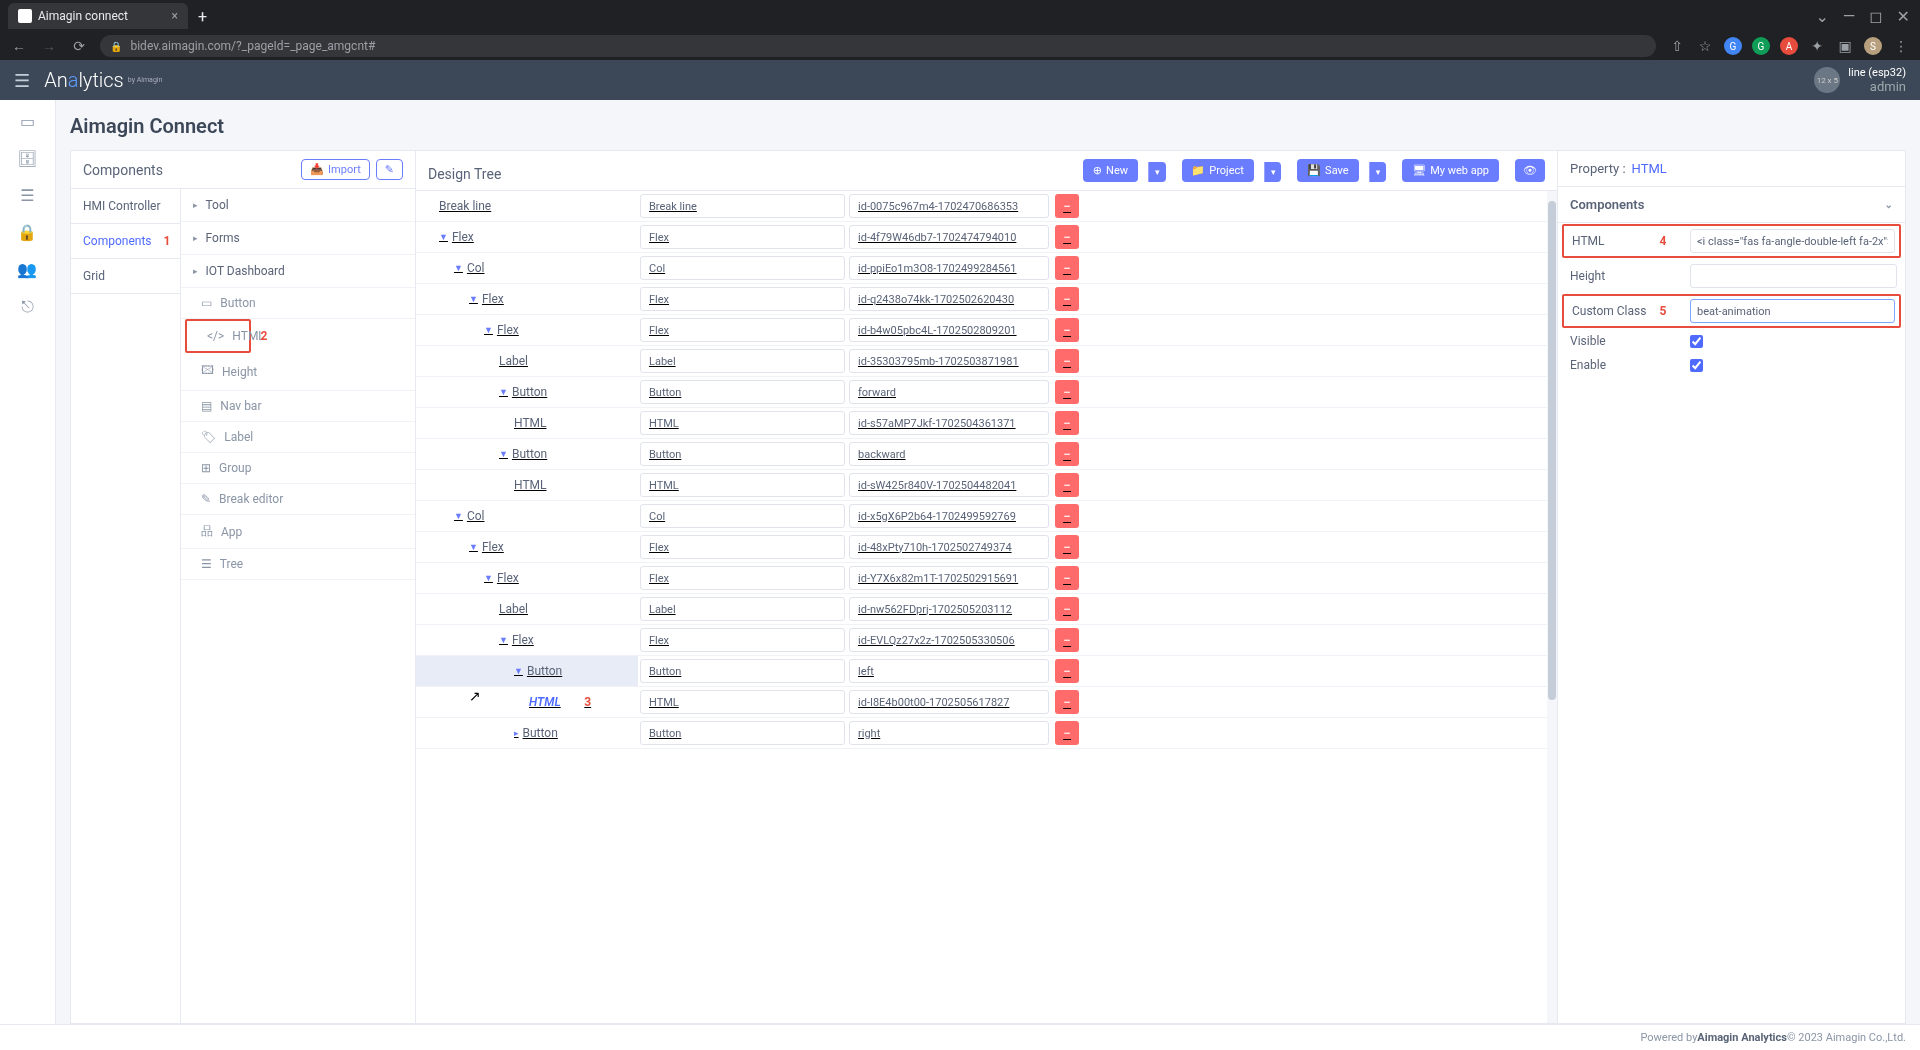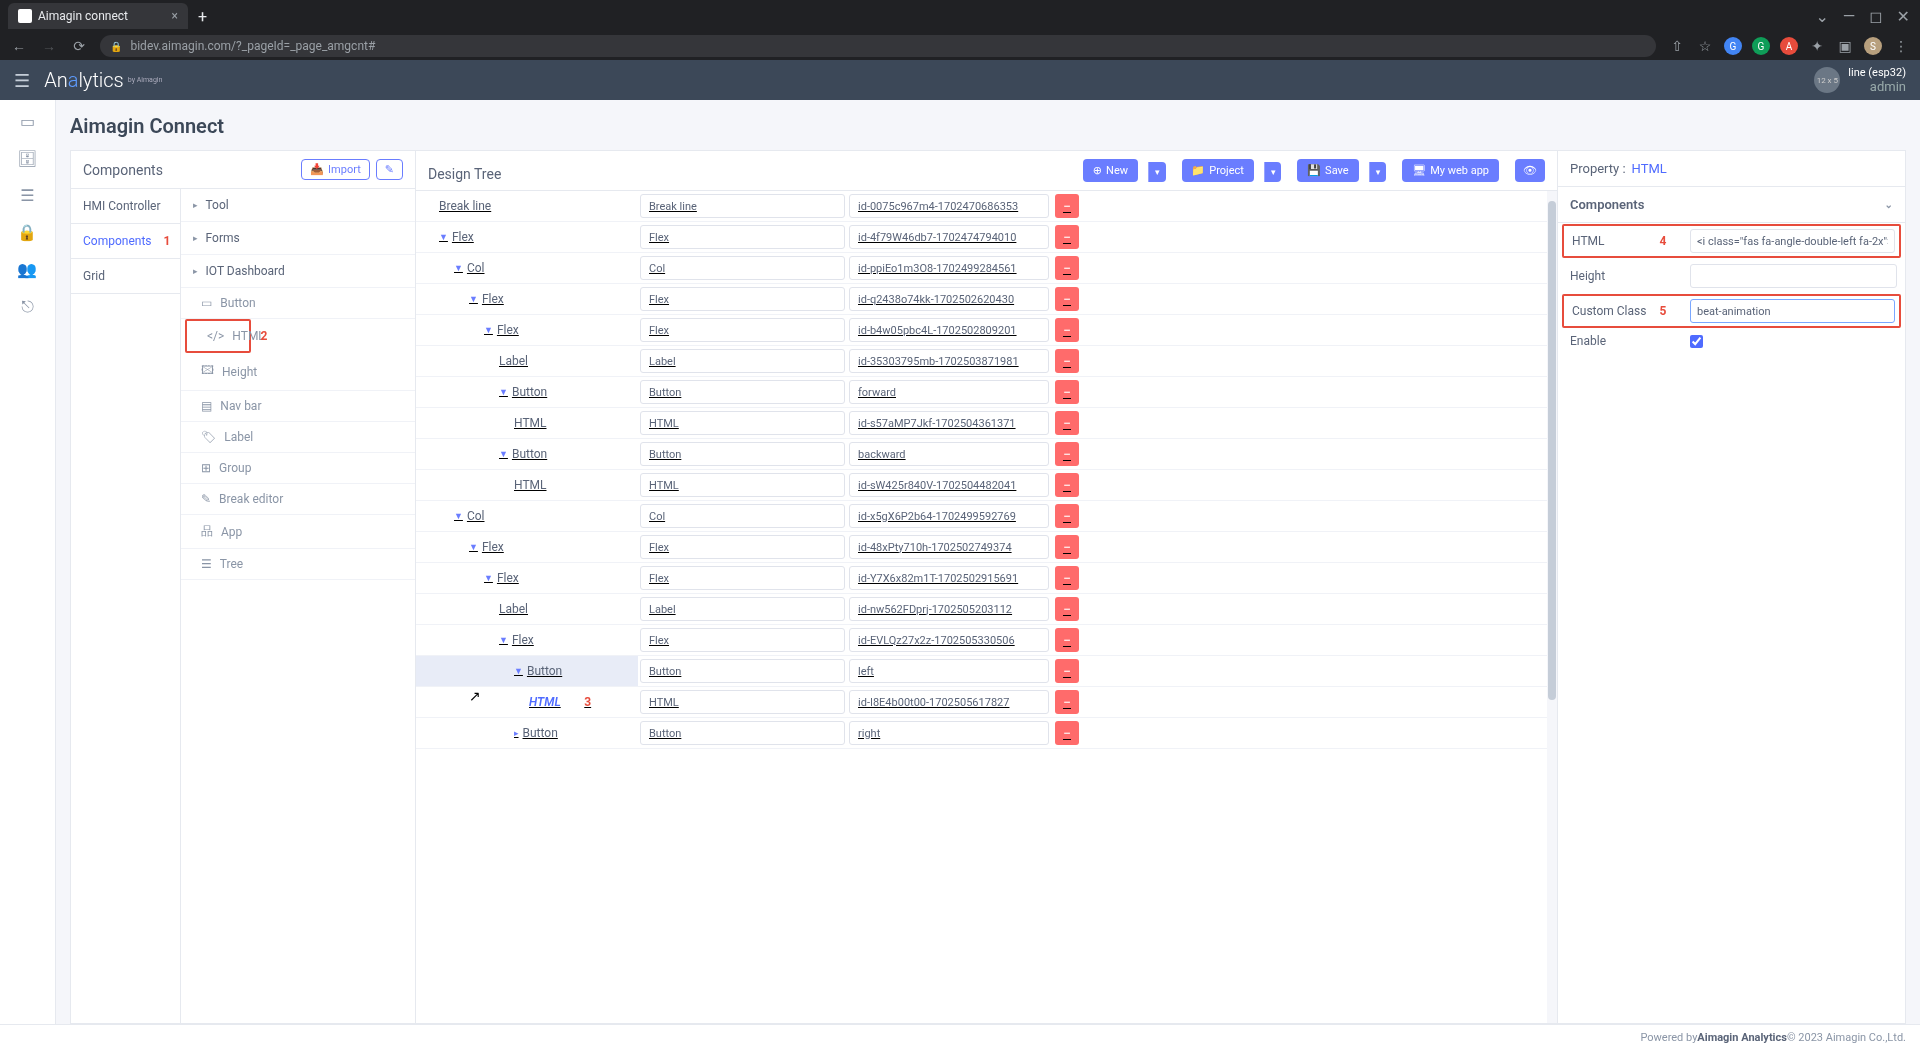--- a/index.html
+++ b/index.html
@@ -438,20 +438,24 @@
         <div class="prop-row">
           <span class="plabel">Height</span>
           <input type="text" value="" style="">
         </div>
         <div class="prop-row hl hl-input">
           <span class="plabel">Custom Class</span>
           <span class="badge plain" style="margin-left:-36px; margin-right:20px;">5</span>
           <input type="text" value="beat-animation" style="">
         </div>
         <div class="prop-row">
+          <span class="plabel">Visible</span>
+          <input type="checkbox" checked="" style="">
+        </div>
+        <div class="prop-row">
           <span class="plabel">Enable</span>
           <input type="checkbox" checked="" style="">
         </div>
       </div>
     </div>
   </div>
 </div>
 
 <div class="footer">
   <span>Powered by </span>

